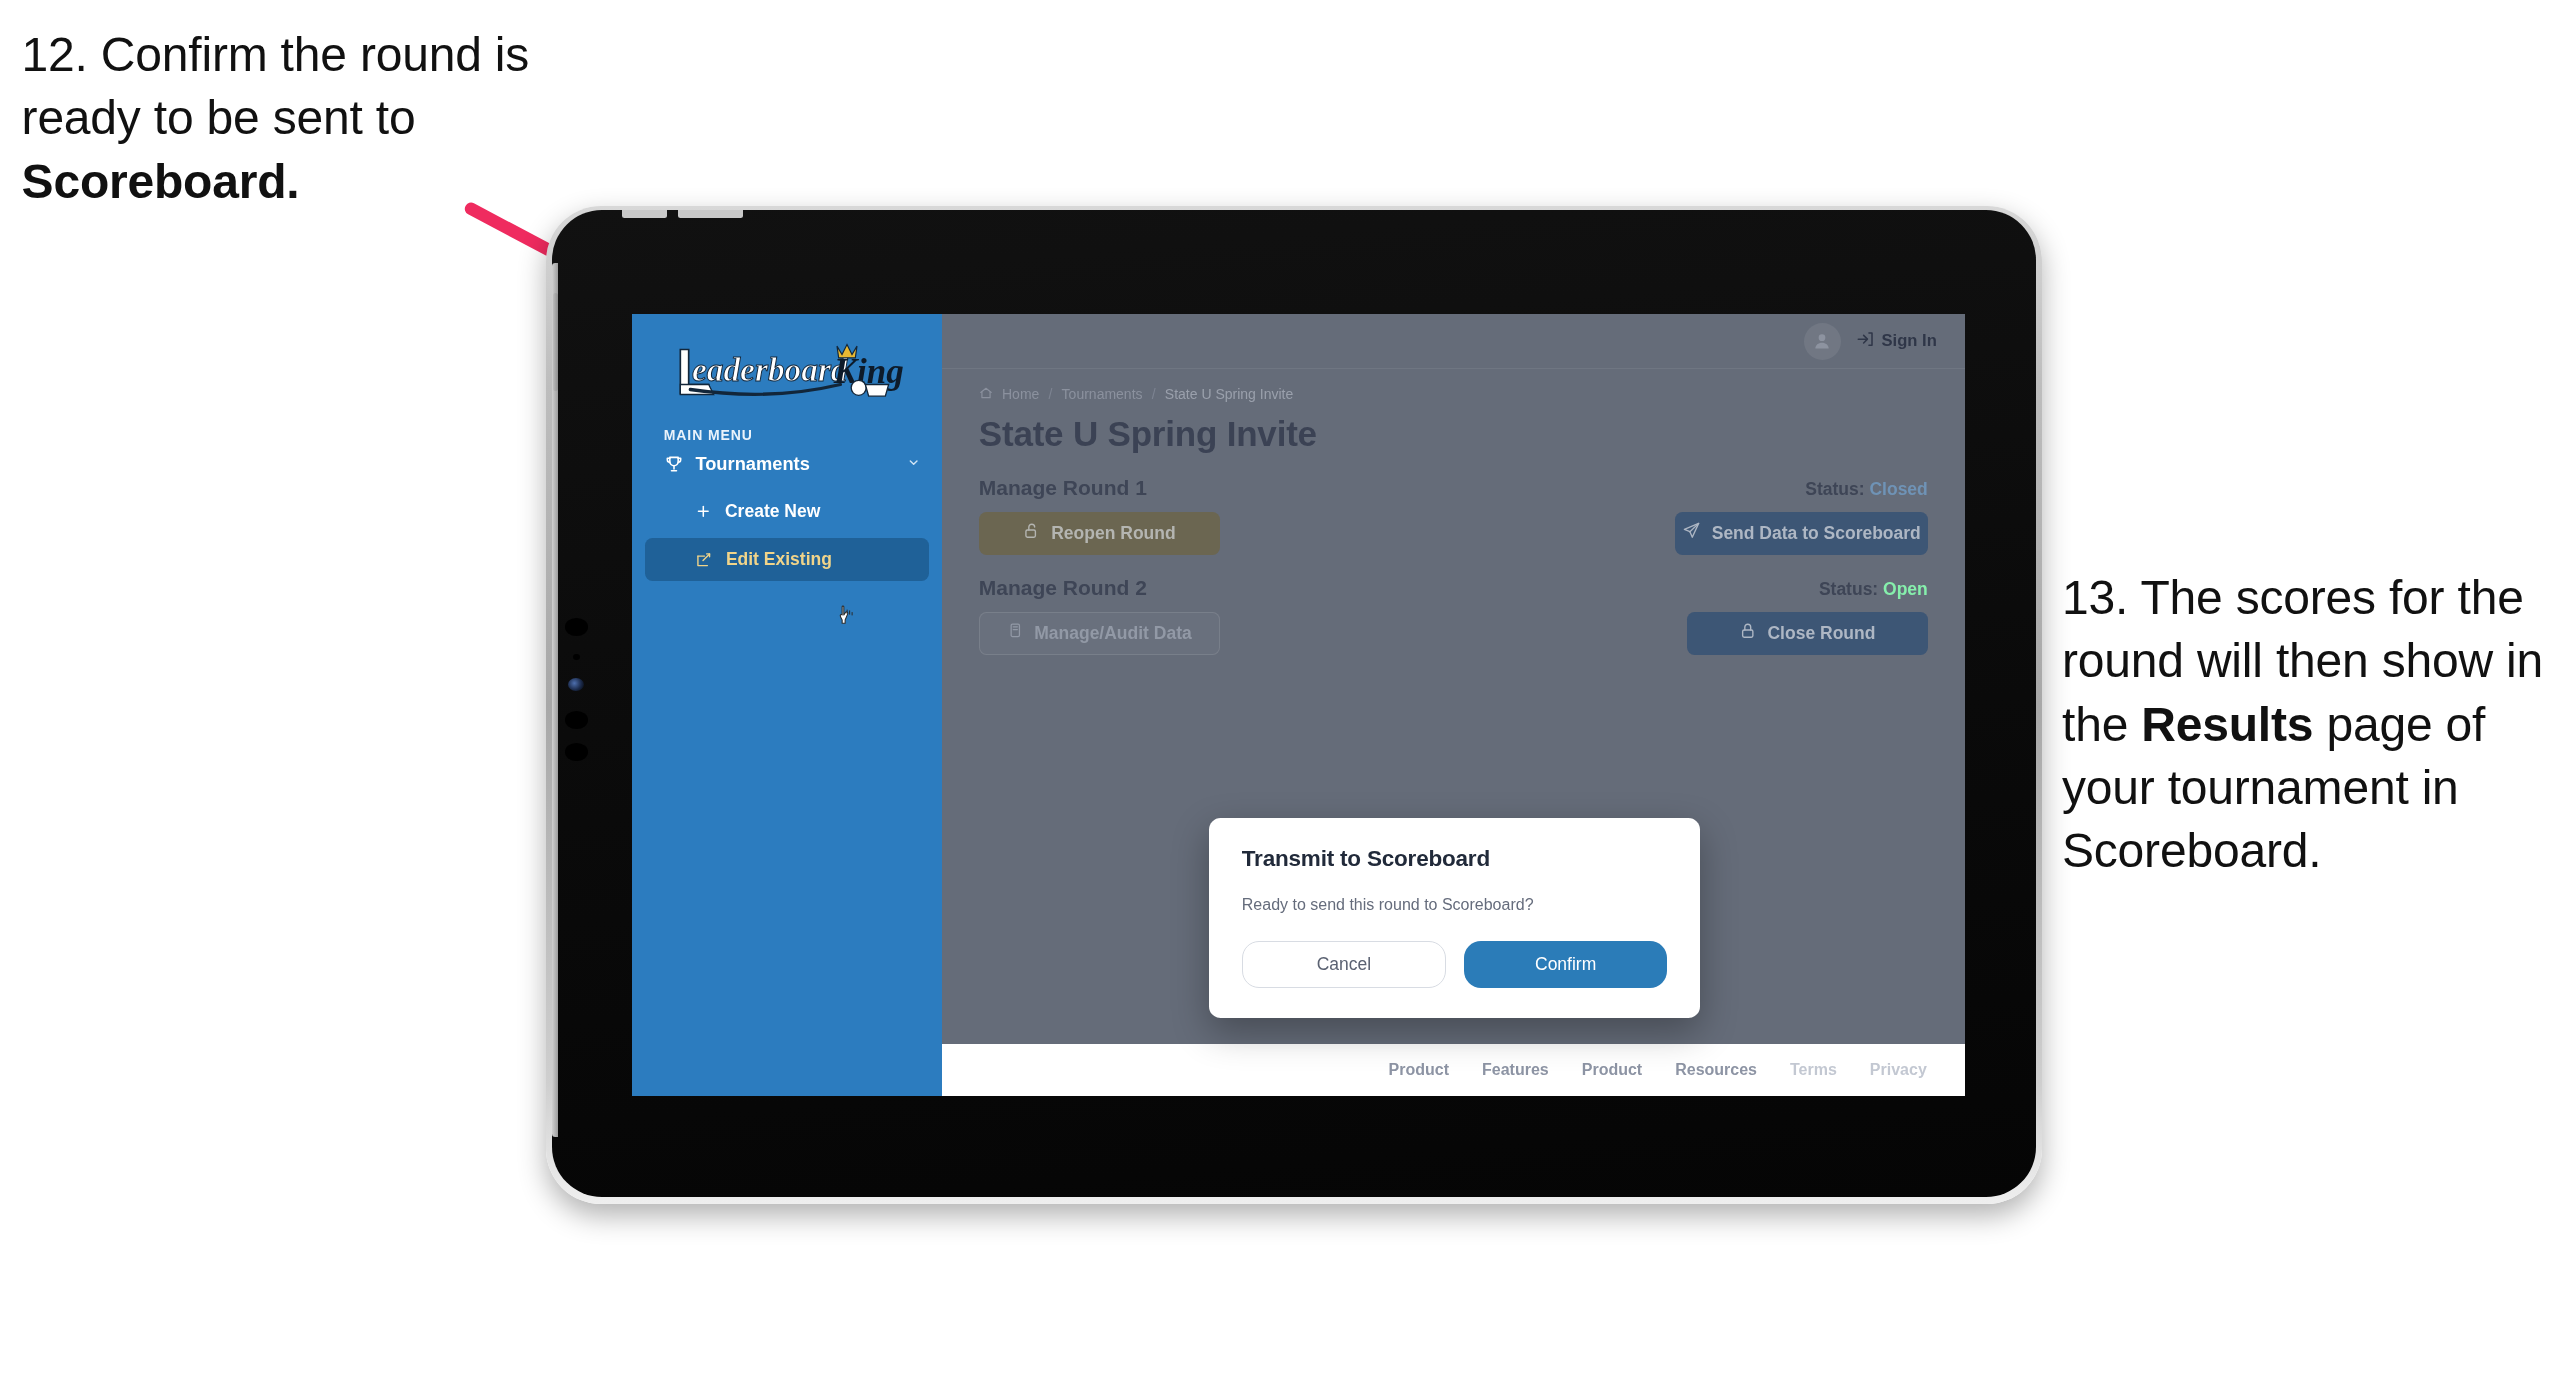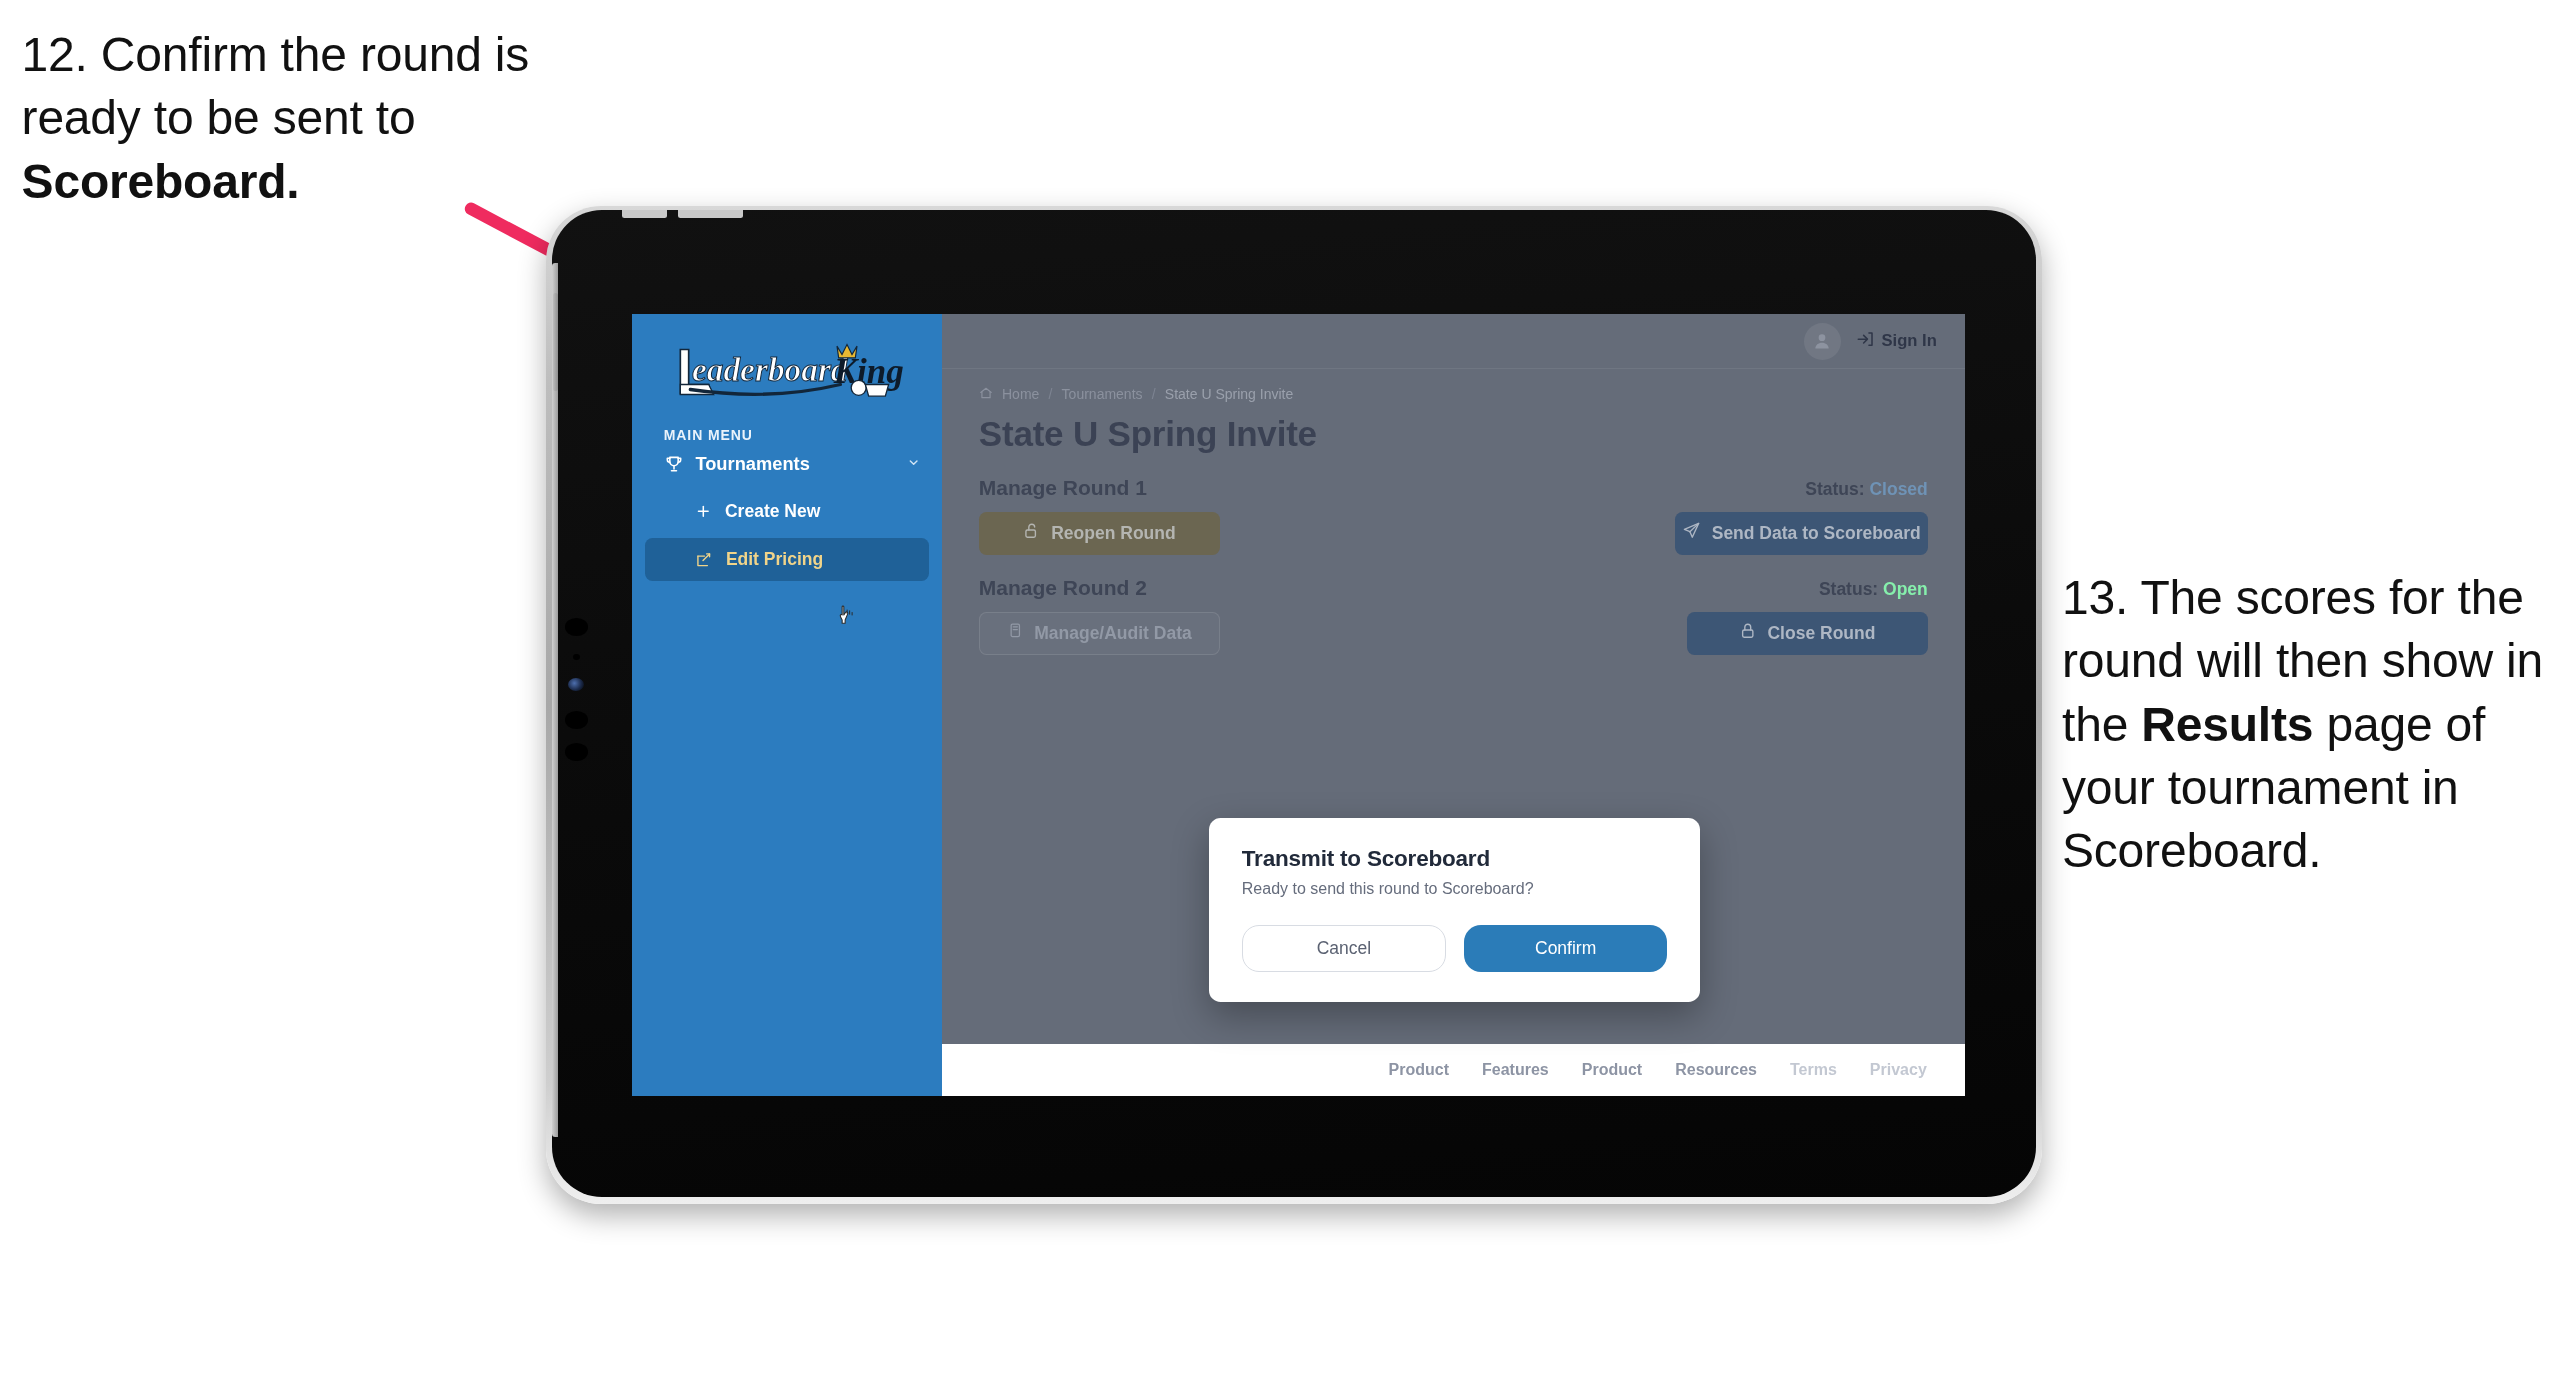--- a/index.html
+++ b/index.html
@@ -299,21 +299,21 @@
     width: 491px;
     background: #ffffff;
     border-radius: 11.6px;
     box-shadow: 0 13.3px 37px rgba(0,0,0,0.30);
     padding: 28px 33px 30px 33px;
   }
   #modal-title {
     color: #212a3a;
     font-size: 22.5px;
     font-weight: bold;
-    margin-bottom: 8px;
+    margin-bottom: 24px;
     letter-spacing: -0.2px;
   }
   #modal-message {
     color: #656c7c;
     font-size: 16px;
     margin-bottom: 27px;
   }
   #modal-actions { display: flex; gap: 18.3px; }
   .modal-btn {
     flex: 1 1 0;
@@ -415,21 +415,21 @@
 
           <div class="nav-sub active">
             <span class="nav-sub-icon">
               <svg width="17.5" height="17.5" viewBox="0 0 24 24" fill="none" stroke="currentColor" stroke-width="1.9" stroke-linecap="round" stroke-linejoin="round">
                 <path d="M4 7v13h13"></path>
                   <path d="M4 7h9"></path>
                   <path d="M20 4l-9 9"></path>
                   <path d="M16 4h4v4"></path>
               </svg>
             </span>
-            <span>Edit Pricing</span>
+            <span>Edit Existing</span>
           </div>
 
           <svg id="sidebar-cursor" viewBox="0 0 26 30">
             <path d="M5 2 C5 1 7 1 7 2 L7 12 L9 9 C10 7.5 12.5 8.8 11.7 10.6 L8.6 18 L8.6 22 L5 22 L5 18 L3 14 C2 12 4 10.6 5 12 Z" fill="#ffffff" stroke="#2b2b2b" stroke-width="1.3" stroke-linejoin="round"></path>
             <path d="M11 10 L11 6 M14 11 L14 7 M17 12 L17 9" stroke="#2b2b2b" stroke-width="1.2" stroke-linecap="round"></path>
           </svg>
         </div>
 
         <div id="app-content">
 

